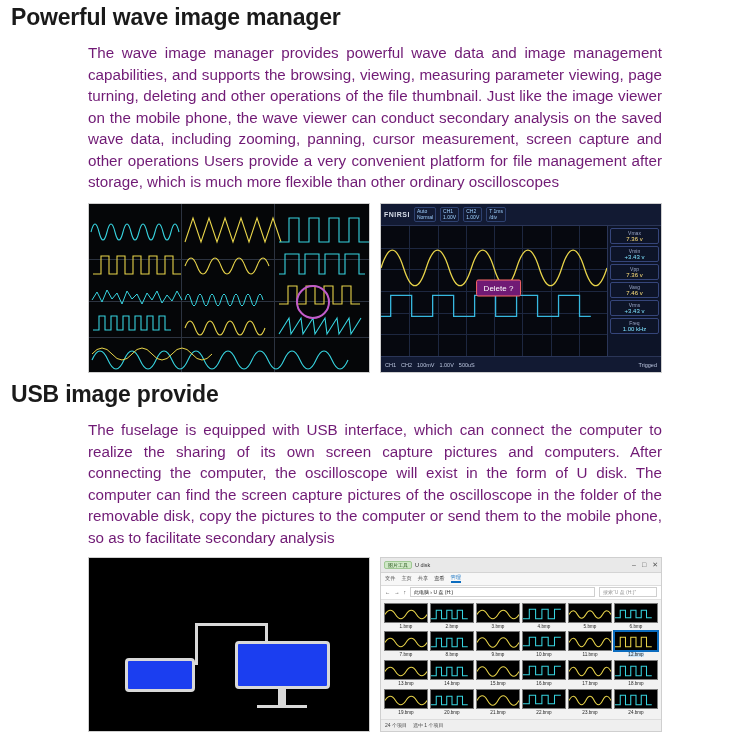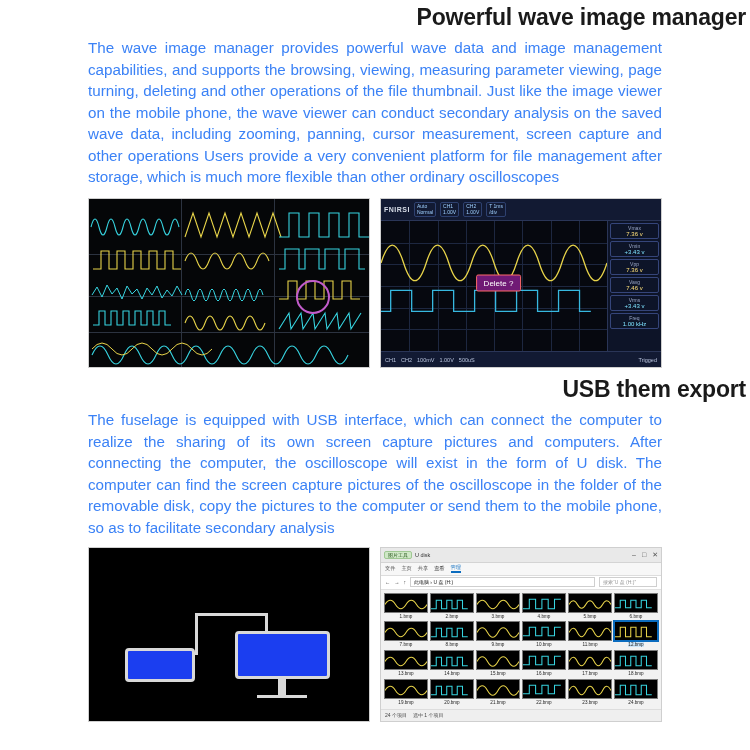--- a/index.html
+++ b/index.html
@@ -8,35 +8,35 @@
     width: 750px;
     height: 750px;
     background: #ffffff;
     font-family: "Liberation Sans", sans-serif;
     color: #1a1a1a;
     overflow: hidden;
   }
   .page { position: relative; width: 750px; height: 750px; }
 
   .section-title {
-    text-align: right;
+    text-align: left;
     font-weight: bold;
     font-size: 23px;
     letter-spacing: -0.2px;
-    margin: 4px;
+    margin: 11px;
     padding: 0;
   }
   #title-1 { margin-top: 4px; }
   .body-text {
     font-size: 15.2px;
     line-height: 1.42;
     text-align: justify;
     text-justify: inter-word;
     margin: 6px 88px 0 88px;
-    color: #3b82f6;
+    color: #701a75;
   }
 
   
   .img-row-1 {
     display: flex;
     gap: 10px;
     margin: 10px 88px 0 88px;
     height: 170px;
   }
   .shot {
@@ -295,21 +295,21 @@
         <span>CH1</span>
         <span>CH2</span>
         <span>100mV</span>
         <span>1.00V</span>
         <span>500uS</span>
         <span style="margin-left:auto">Trigged</span>
       </div>
     </div>
   </div>
 
-  <h1 class="section-title" style="margin-top:8px">USB them export</h1>
+  <h1 class="section-title" style="margin-top:8px">USB image provide</h1>
 
   <p class="body-text">The fuselage is equipped with USB interface, which can connect the computer to realize the sharing of its own screen capture pictures and computers. After connecting the computer, the oscilloscope will exist in the form of U disk. The computer can find the screen capture pictures of the oscilloscope in the folder of the removable disk, copy the pictures to the computer or send them to the mobile phone, so as to facilitate secondary analysis</p>
 
   <div class="img-row-2">
 
     <div class="shot diagram">
       <div class="cable" style="left:38%; top:38%; width:26%; height:3px;"></div>
       <div class="cable" style="left:38%; top:38%; width:3px; height:24%;"></div>
       <div class="cable" style="left:63%; top:38%; width:3px; height:12%;"></div>
       <div class="laptop" style="left:13%; top:58%; width:25%; height:20%;"></div>

